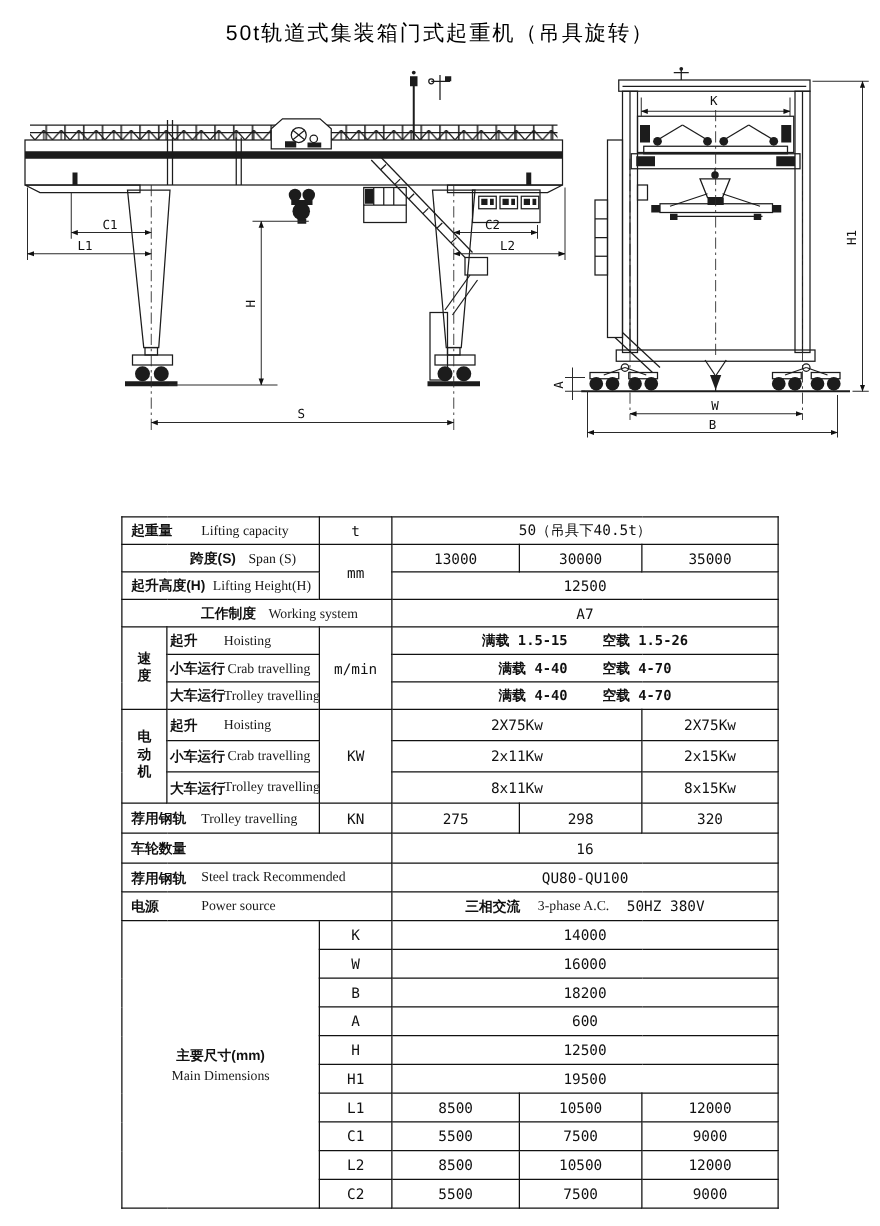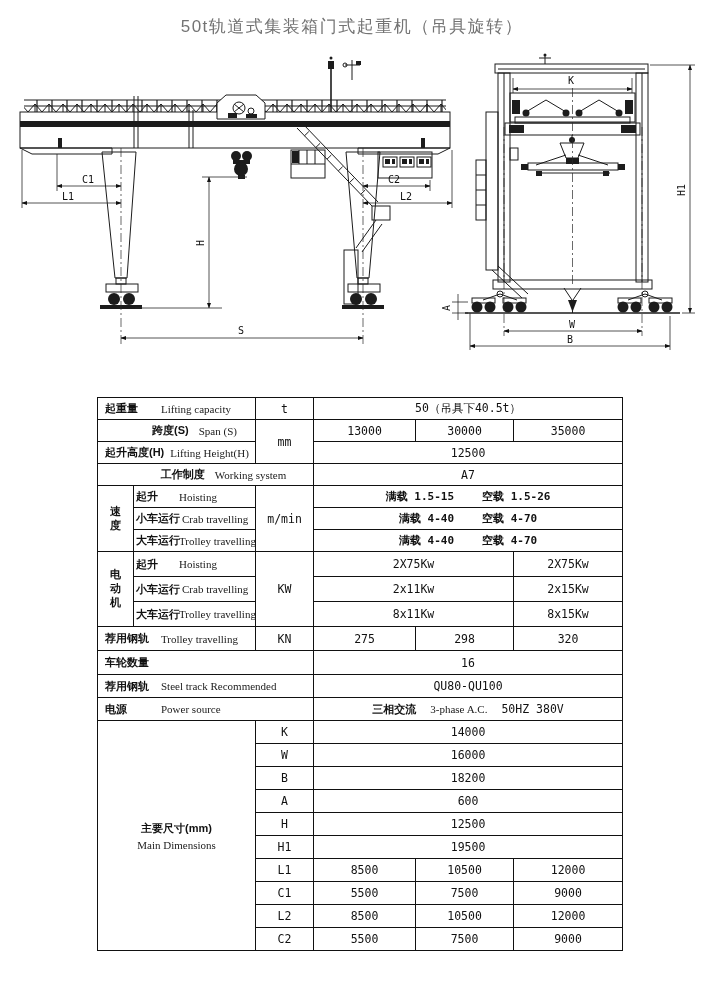--- a/index.html
+++ b/index.html
@@ -1,32 +1,32 @@
 <!DOCTYPE html>
 <html><head>
 <meta charset="utf-8">
 <style>
   html,body{margin:0;padding:0;background:#fff;}
   .page{position:relative;width:704px;height:981px;background:#fff;overflow:hidden;
         font-family:"Liberation Sans",sans-serif;color:#111;}
   .doc-title{position:absolute;top:15px;left:0;width:100%;text-align:center;
-        font-size:17px;letter-spacing:1.5px;font-weight:500;color:#737373;white-space:nowrap;}
+        font-size:17px;letter-spacing:1.5px;font-weight:500;color:#000000;white-space:nowrap;}
   .drawing{position:absolute;top:48px;left:0;}
 
   
   .ln{stroke:#1c1c1c;fill:none;stroke-width:1;}
   .ln2{stroke:#1c1c1c;fill:none;stroke-width:1.6;}
   .fl{fill:#1c1c1c;stroke:none;}
   .wh{fill:#fff;stroke:#1c1c1c;stroke-width:1;}
   .dim{stroke:#2a2a2a;stroke-width:0.8;fill:none;}
   .cl{stroke:#2a2a2a;stroke-width:0.7;fill:none;stroke-dasharray:9 3 2 3;}
   .dimtxt{font-family:"DejaVu Sans Mono",monospace;font-size:10px;fill:#111;}
 
   
-  table.spec{position:absolute;left:97px;top:397px;width:525px;border-collapse:collapse;
+  table.spec{position:absolute;left:97px;top:413px;width:525px;border-collapse:collapse;
         table-layout:fixed;border:1.5px solid #111;}
   table.spec td{border:1px solid #111;padding:0;white-space:nowrap;overflow:hidden;vertical-align:middle;}
   tr.h21 td{height:21px;} tr.h24 td{height:24px;} tr.h23 td{height:23px;} tr.h22 td{height:22px;margin-left:48px;}
   .lblrow{display:flex;align-items:center;}
   .lblrow.main{padding-left:7px;}
   .lblrow.main .zh{min-width:50px;margin-right:6px;}
   .lblrow.sub{padding-left:2px;}
   .lblrow.sub .zh{min-width:41px;margin-right:2px;}
   .lblrow.center{justify-content:center;}
   .lblrow.center .zh{margin-right:10px;padding-left:36px;}

